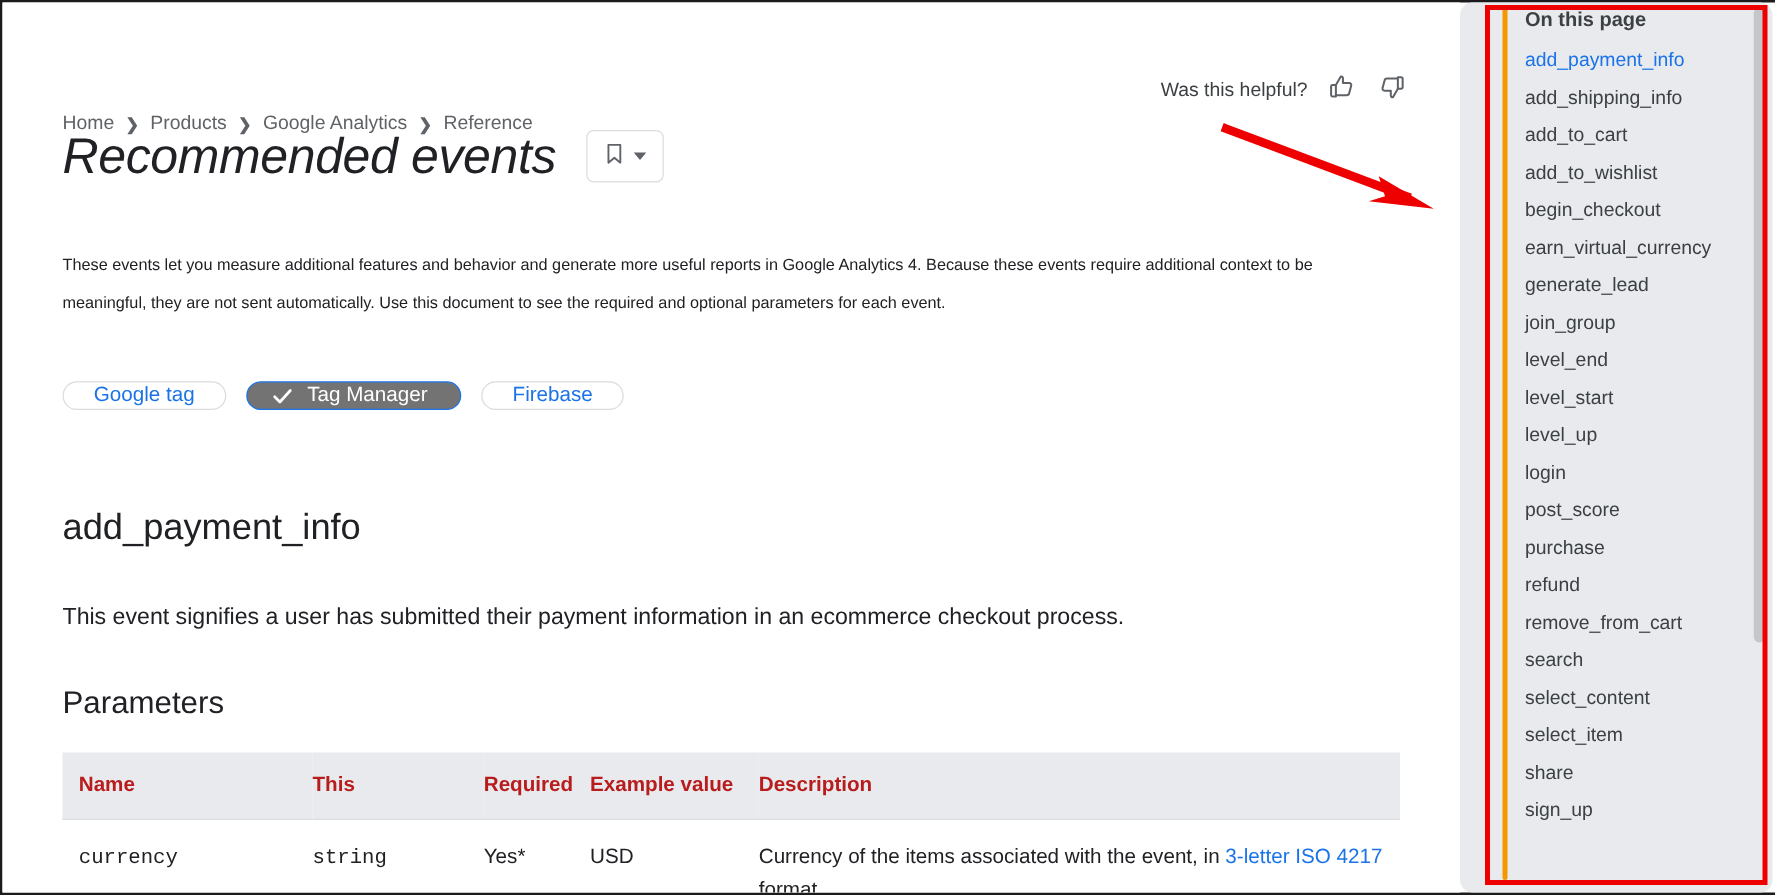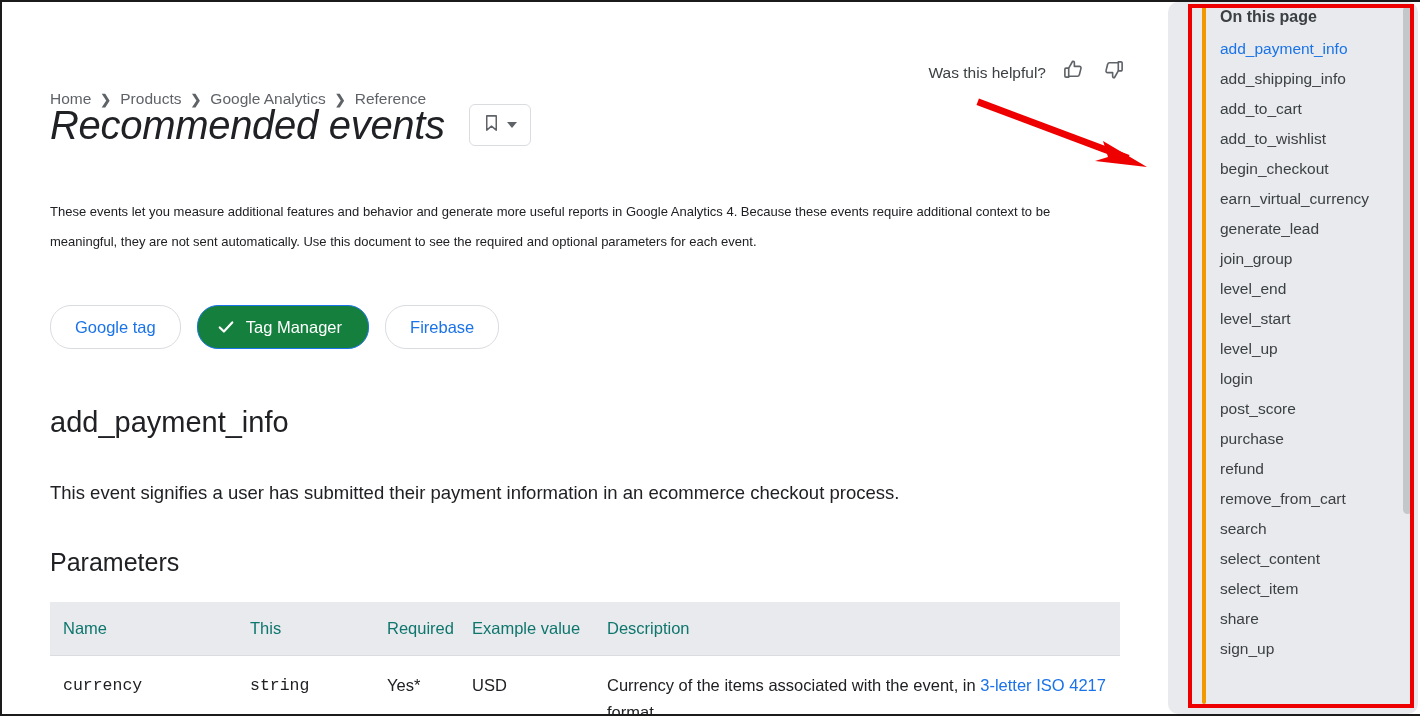--- a/index.html
+++ b/index.html
@@ -110,35 +110,35 @@
   }
 
   .pills {
     position: absolute;
     left: 48px; top: 303px;
     display: flex;
     gap: 16px;
     align-items: center;
   }
   .pill {
-    height: 44px;
+    height: 23px;
     border-radius: 21px;
     display: flex;
     align-items: center;
     padding: 0 24px;
     font-size: 16.5px;
     font-weight: 500;
   }
   .pill.outline {
     border: 1px solid #dadce0;
     color: #1a73e8;
     background: #fff;
   }
   .pill.filled {
-    background: #15803d;
+    background: #737373;
     color: #ffffff;
     border: 1px solid #1a73e8;
     padding: 0 26px 0 18px;
     gap: 10px;
   }
   .pill .check { display:flex; align-items:center; }
 
   .section-title {
     position: absolute;
     left: 48px; top: 404px;
@@ -167,22 +167,22 @@
   .table-wrap {
     position: absolute;
     left: 48px; top: 600px;
     width: 1070px;
   }
   table.params { width:100%; border-collapse: collapse; table-layout: fixed; }
   table.params thead th {
     background: #e8eaed;
     text-align: left;
     font-size: 16.5px;
-    font-weight: 400;
-    color: #0f766e;
+    font-weight: 700;
+    color: #b91c1c;
     padding: 17px 12px 17px 0;
     border-bottom: 1px solid #dadce0;
   }
   table.params thead th:first-child { padding-left: 13px; }
   table.params tbody td {
     font-size: 16.5px;
     color: #202124;
     padding: 16px 12px 16px 0;
     vertical-align: top;
     line-height: 27px;

